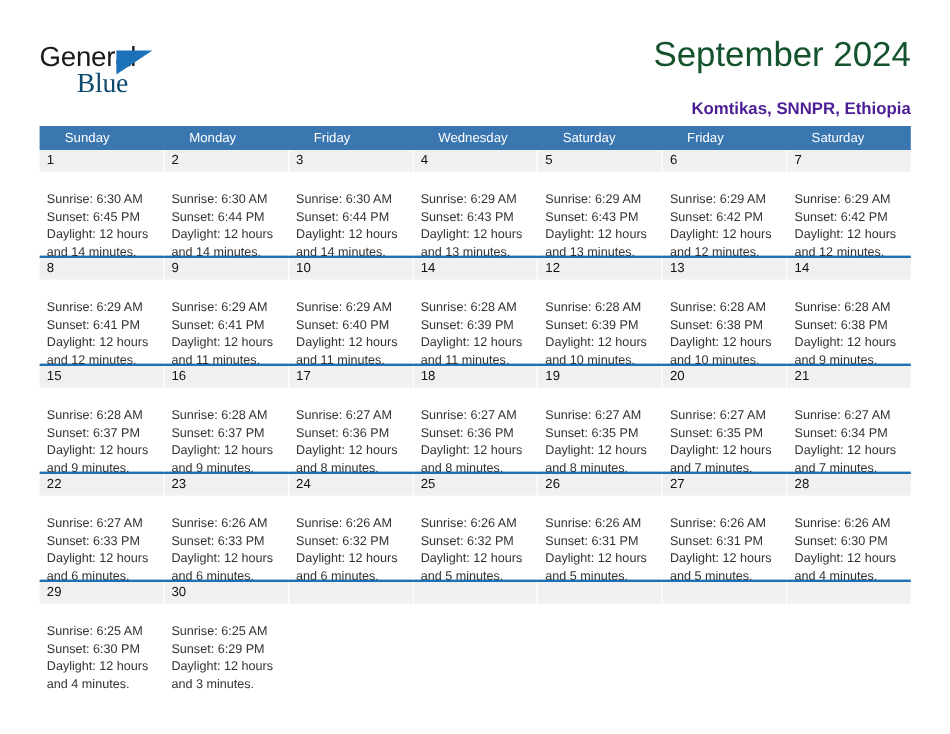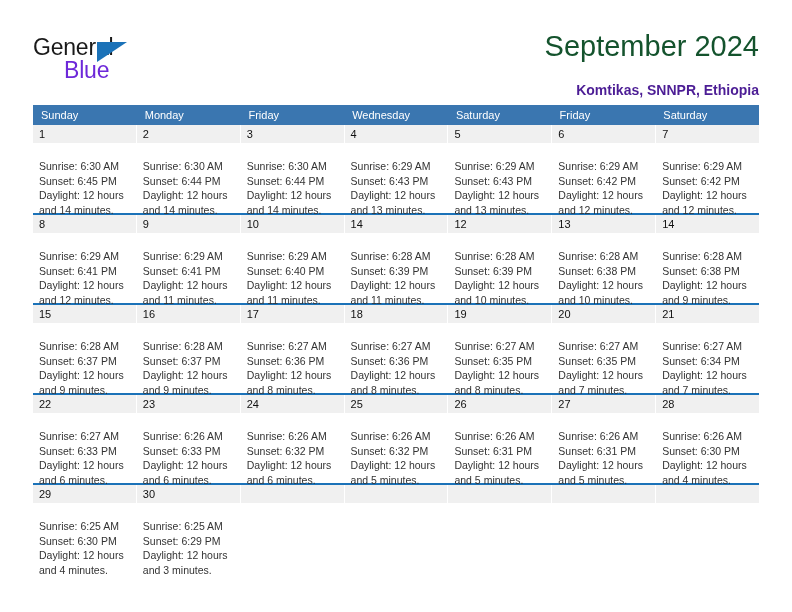--- a/index.html
+++ b/index.html
@@ -53,22 +53,22 @@
     height: 0;
     border-left: 30px solid #1b72b8;
     border-bottom: 20px solid transparent;
   }
   .logo-blue {
     position: absolute;
     left: 31px;
     top: 23px;
     font-size: 23px;
     letter-spacing: -0.2px;
-    color: #6d28d9;
-    font-family: Liberation Sans, sans-serif;
+    color: #0c4a6e;
+    font-family: Liberation Serif, serif;
   }
   .title-block {
     position: absolute;
     right: 0;
     top: 0;
     text-align: right;
   }
   .cal-title {
     font-size: 29px;
     color: #14532d;
@@ -95,21 +95,21 @@
   .dow-row {
     display: flex;
     background: #3a76b0;
     height: 20px;
   }
   .dow-cell {
     flex: 1 1 0;
     color: #ffffff;
     font-size: 11px;
     line-height: 20px;
-    padding-left: 8px;
+    padding-left: 21px;
     box-sizing: border-box;
     white-space: nowrap;
   }
   .week {
     display: flex;
     border-top: 2px solid #1b72b8;
     height: 88px;
   }
   .week.first { border-top: none; }
   .day {

